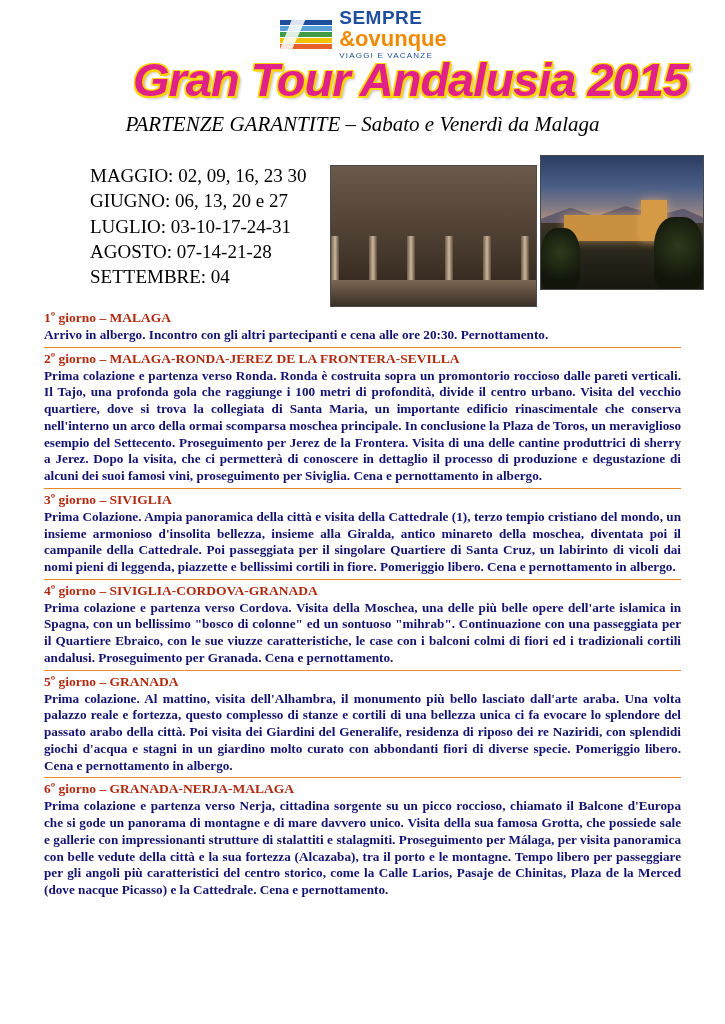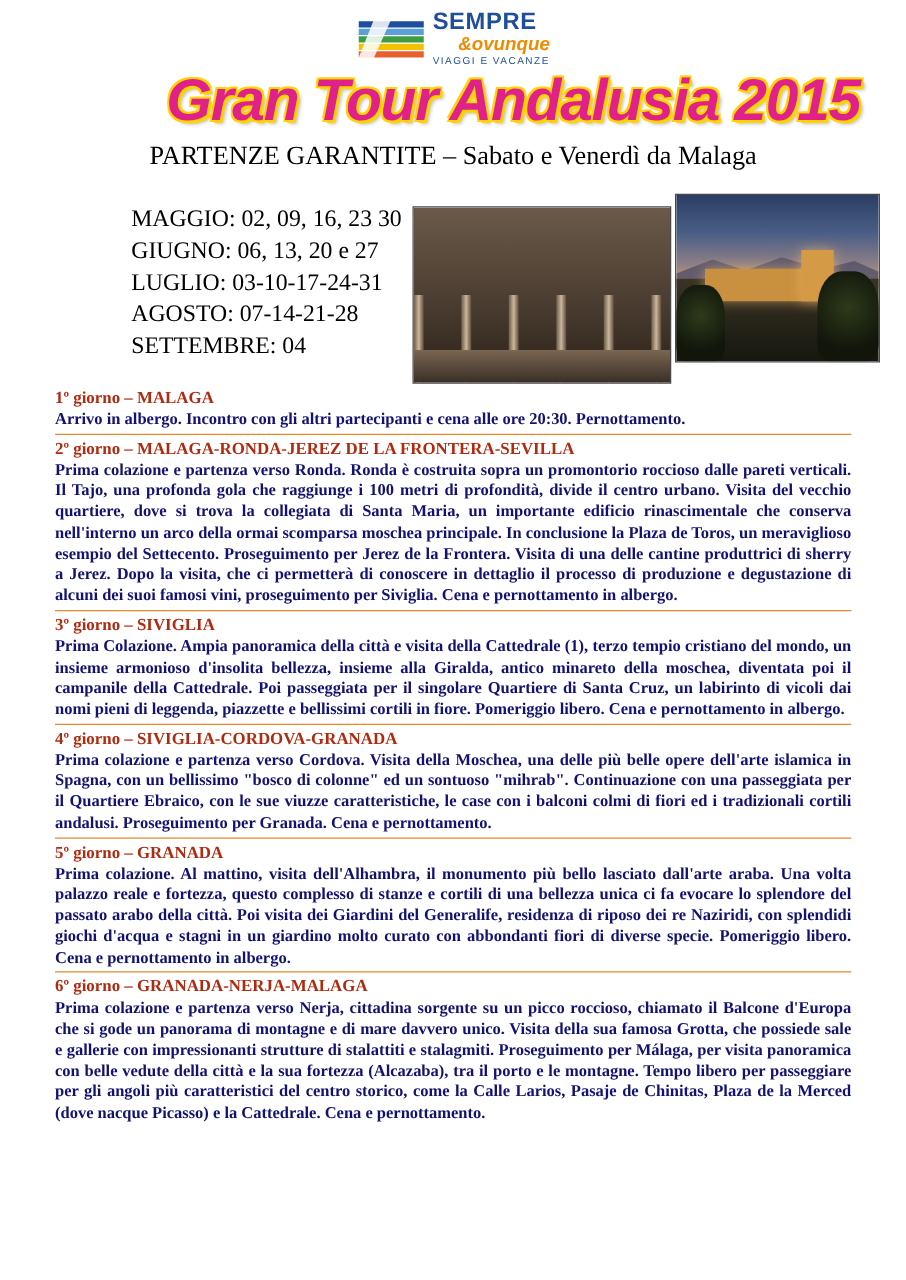--- a/index.html
+++ b/index.html
@@ -49,24 +49,23 @@
     line-height: 1;
     font-family: "Liberation Sans", sans-serif;
   }
   .logo-sempre {
     font-size: 19px;
     font-weight: bold;
     color: #1f4e9c;
     letter-spacing: 0.5px;
   }
   .logo-ovunque {
-    font-size: 15px;
+    font-size: 22px;
     font-weight: bold;
     color: #f08a00;
-    font-style: italic;
     margin-top: 1px;
     text-align: right;
   }
   .logo-sub {
     font-size: 8px;
     color: #1f4e9c;
     letter-spacing: 1.2px;
     margin-top: 2px;
   }
 
@@ -95,27 +94,28 @@
   }
 
   .subtitle {
     position: absolute;
     top: 112px;
     left: 0;
     width: 725px;
     text-align: center;
     font-size: 21px;
     color: #000;
+    font-style: italic;
   }
 
   
   .departures {
     position: absolute;
     top: 163px;
-    left: 105px;
+    left: 90px;
     font-size: 19px;
     line-height: 1.33;
     color: #000;
   }
   .departures div {
     white-space: nowrap;
   }
 
   
   .photo {

